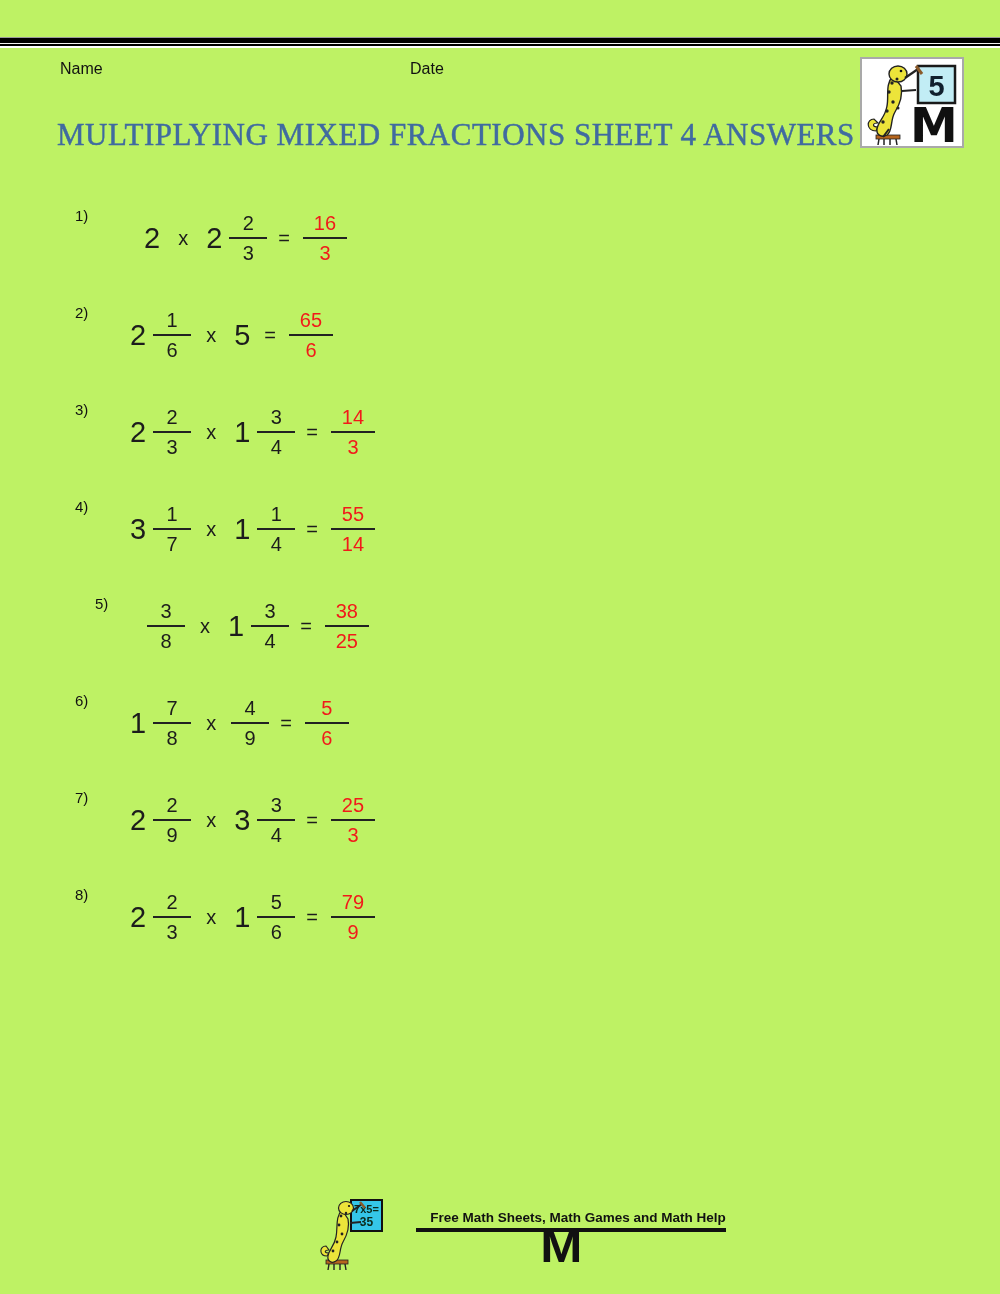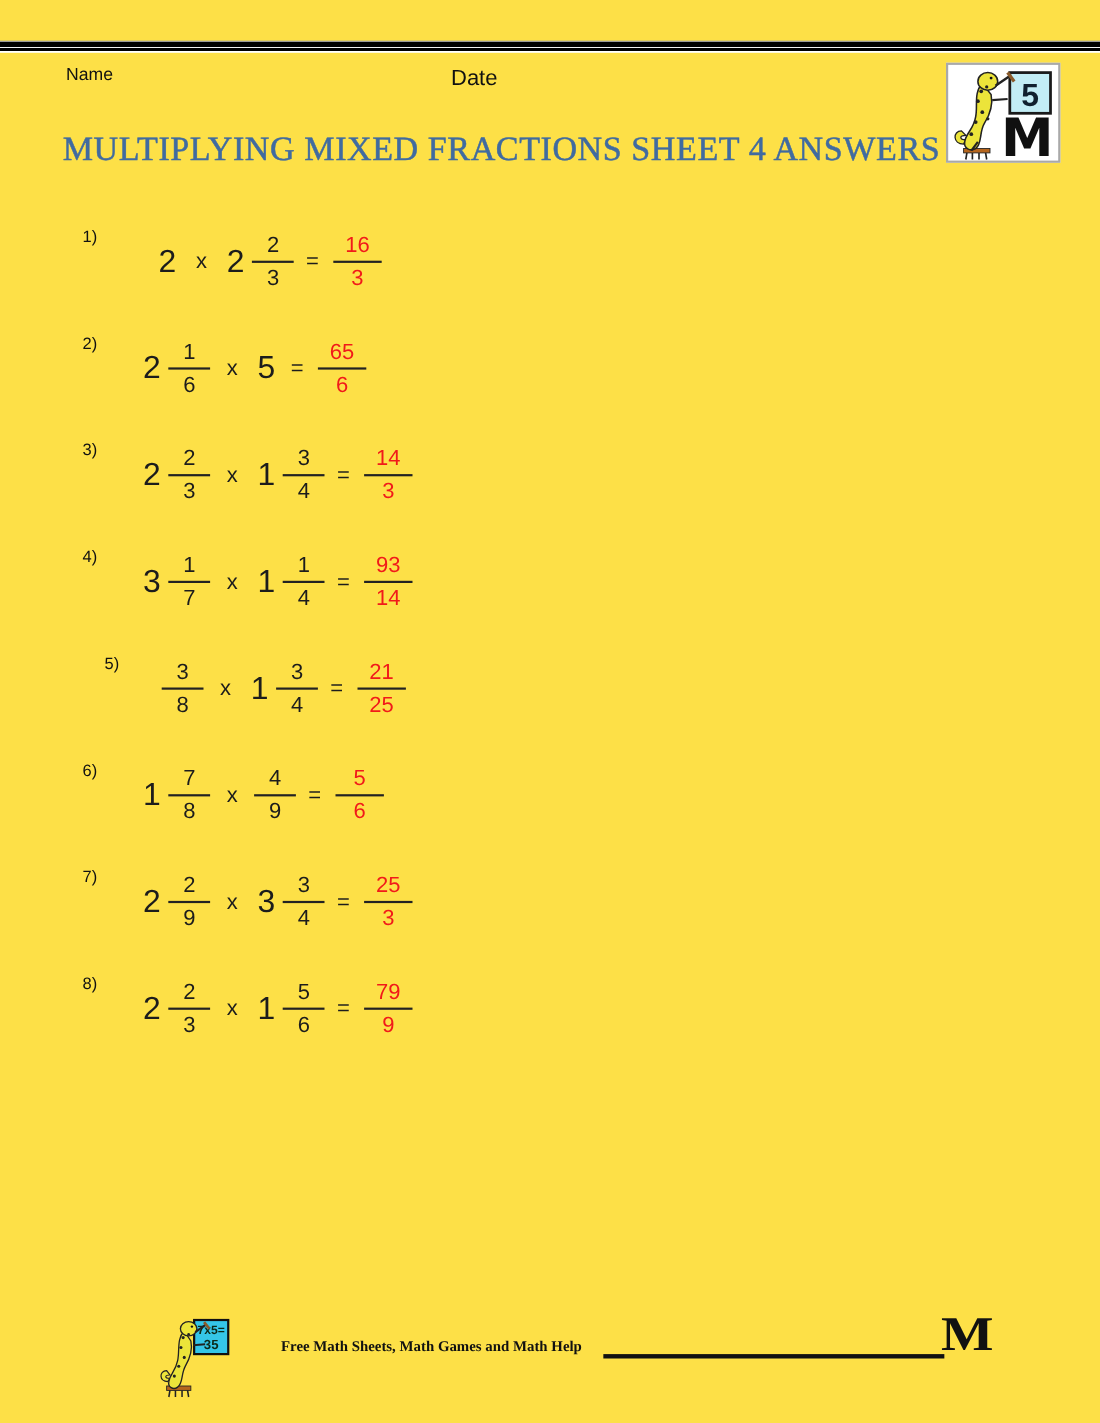--- a/index.html
+++ b/index.html
@@ -1,35 +1,35 @@
 <!DOCTYPE html>
 <html><head>
 <meta charset="utf-8">
 <style>
   html,body{margin:0;padding:0;background:#ffffff;}
   .page{
     position:relative;
     width:1000px;height:1294px;
-    background:#fde047;
+    background:#bef264;
     font-family:"Liberation Sans", sans-serif;
     color:#1c1c1c;
     overflow:hidden;
   }
   
   .top-rule{
     position:absolute;left:0;top:37px;width:1000px;height:11px;
     background:linear-gradient(to bottom,
       #9a9a9a 0 1px,
       #000 1px 6px,
       #f2f2f2 6px 7px,
       #000 7px 9px,
       #ffffff 9px 11px);
   }
   .name-label{position:absolute;left:60px;top:60px;font-size:16px;color:#111;}
-  .date-label{position:absolute;left:410px;top:60px;font-size:20px;color:#111;}
+  .date-label{position:absolute;left:410px;top:60px;font-size:16px;color:#111;}
   .worksheet-title{
     position:absolute;left:57px;top:117px;width:790px;
     font-family:"Liberation Serif", serif;
     font-size:31px;letter-spacing:.5px;
     color:#406ba0;
     -webkit-text-stroke:.45px #406ba0;
     white-space:nowrap;
   }
   
   .logo-badge{
@@ -52,21 +52,21 @@
   .frac .den{padding:3px 9px 0;}
   .frac.ans{margin-left:4px;}
   .frac.ans .num,.frac.ans .den{color:#f11a1a;text-align:right;}
   .frac.ans .bar{min-width:44px;}
   
   .footer{
     position:absolute;left:522px;top:1198px;transform:translateX(-50%);
     display:flex;align-items:flex-start;gap:16px;
   }
   .footer-art{flex:0 0 auto;margin-right:-26px;position:relative;z-index:1;}
-  .footer-right{display:flex;flex-direction:row;align-items:flex-end;position:relative;z-index:2;font-family:Liberation Serif, serif;}
+  .footer-right{display:flex;flex-direction:column;align-items:center;position:relative;z-index:2;}
   .footer-tagline{font-size:13.5px;font-weight:bold;color:#111;margin:12px 0 3px 34px;white-space:nowrap;}
   .footer-rule{height:4px;background:#111;width:310px;margin-left:20px;}
   .brand{display:flex;align-items:baseline;margin-top:-7px;white-space:nowrap;}
   .brand-m{font-size:44px;font-weight:900;color:#111;line-height:1;letter-spacing:0;transform:scaleX(1.15);display:inline-block;}
   .brand-rest{font-size:27px;font-weight:900;color:#111;letter-spacing:1px;line-height:1;margin-left:4px;-webkit-text-stroke:.6px #000;}
 </style>
 </head>
 <body>
 
 <div class="page">
@@ -187,21 +187,21 @@
           </span>
           <span class="op">x</span>
           <span class="whole">1</span>
           <span class="frac">
             <span class="num">1</span>
             <span class="bar"></span>
             <span class="den">4</span>
           </span>
           <span class="eq">=</span>
           <span class="frac ans">
-            <span class="num">93</span>
+            <span class="num">55</span>
             <span class="bar"></span>
             <span class="den">14</span>
           </span>
         </div>
       </div>
       <div class="problem">
         <span class="plabel">5)</span>
         <div class="expr">
           <span class="frac">
             <span class="num">3</span>
@@ -210,21 +210,21 @@
           </span>
           <span class="op">x</span>
           <span class="whole">1</span>
           <span class="frac">
             <span class="num">3</span>
             <span class="bar"></span>
             <span class="den">4</span>
           </span>
           <span class="eq">=</span>
           <span class="frac ans">
-            <span class="num">21</span>
+            <span class="num">38</span>
             <span class="bar"></span>
             <span class="den">25</span>
           </span>
         </div>
       </div>
       <div class="problem">
         <span class="plabel">6)</span>
         <div class="expr">
           <span class="whole">1</span>
           <span class="frac">

